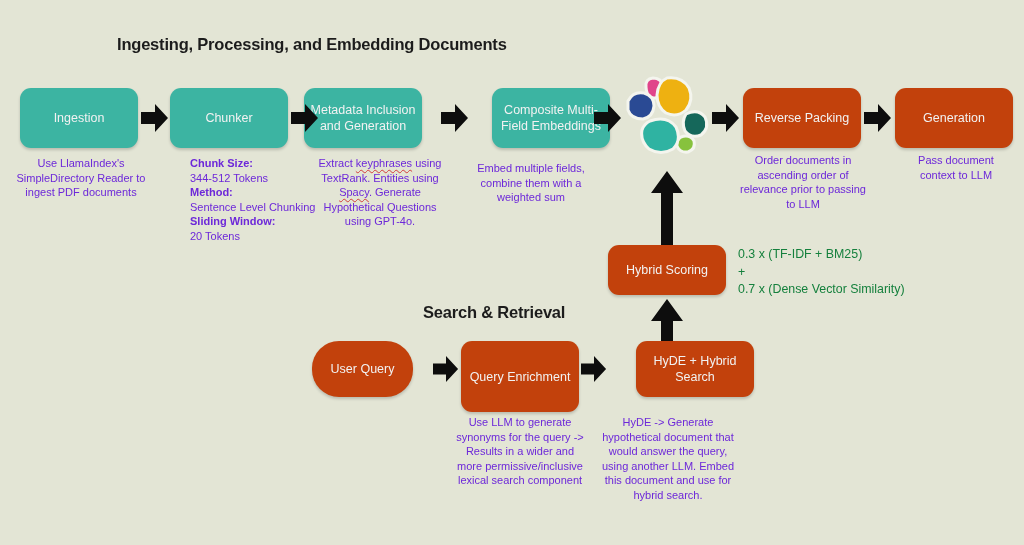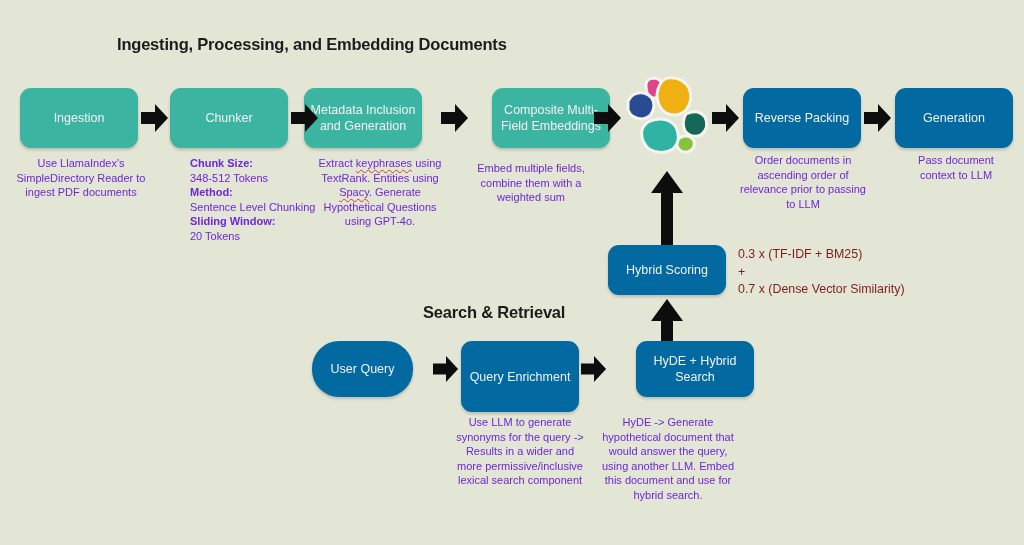--- a/index.html
+++ b/index.html
@@ -35,21 +35,21 @@
     justify-content: center;
     text-align: center;
     color: #f2f2f2;
     font-size: 12.5px;
     line-height: 1.28;
     box-shadow: 0 2px 3px rgba(0,0,0,0.18);
     box-sizing: border-box;
     padding: 2px 6px;
   }
   .node.teal { background: #3cb4a2; }
-  .node.blue { background: #0369a1; }
+  .node.blue { background: #c2410c; }
   .caption {
     position: absolute;
     text-align: center;
     font-size: 11px;
     line-height: 1.32;
     color: #6d28d9;
   }
   .caption.left-align {
     text-align: left;
   }
@@ -66,21 +66,21 @@
     display: block;
   }
   .arrow-v {
     position: absolute;
     display: block;
   }
   .formula {
     position: absolute;
     font-size: 12.4px;
     line-height: 1.42;
-    color: #7f1d1d;
+    color: #15803d;
     white-space: nowrap;
   }
   .es-logo {
     position: absolute;
   }
 </style>
 </head>
 <body>
 
 <div id="canvas">
@@ -140,21 +140,21 @@
         <path d="M61 63 Q70 60 74 67 Q76 75 68 78 Q60 79 57 72 Q56 66 61 63 Z" fill="#87c23d"></path>
         <path d="M30 47 Q47 41 56 53 Q62 66 53 75 Q41 82 29 75 Q20 67 22 56 Q24 50 30 47 Z" fill="#2fb3a2"></path>
       </g>
     </svg>
   </div>
 
   <div class="caption" style="left:8px; top:156px; width:146px;">Use LlamaIndex's SimpleDirectory Reader to ingest PDF documents</div>
 
   <div class="caption left-align" style="left:190px; top:156px; width:126px;">
     <b>Chunk Size:</b><br>
-    <span>348-512 Tokens</span><br>
+    <span>344-512 Tokens</span><br>
     <b>Method:</b><br>
     <span>Sentence Level Chunking</span><br>
     <b>Sliding Window:</b><br>
     <span>20 Tokens</span>
   </div>
 
   <div class="caption" style="left:316px; top:156px; width:128px;">
     <span>Extract </span><span class="spell">keyphrases</span><span> using TextRank. Entities using </span><span class="spell">Spacy</span><span>. Generate Hypothetical Questions using GPT-4o.</span>
   </div>
 

